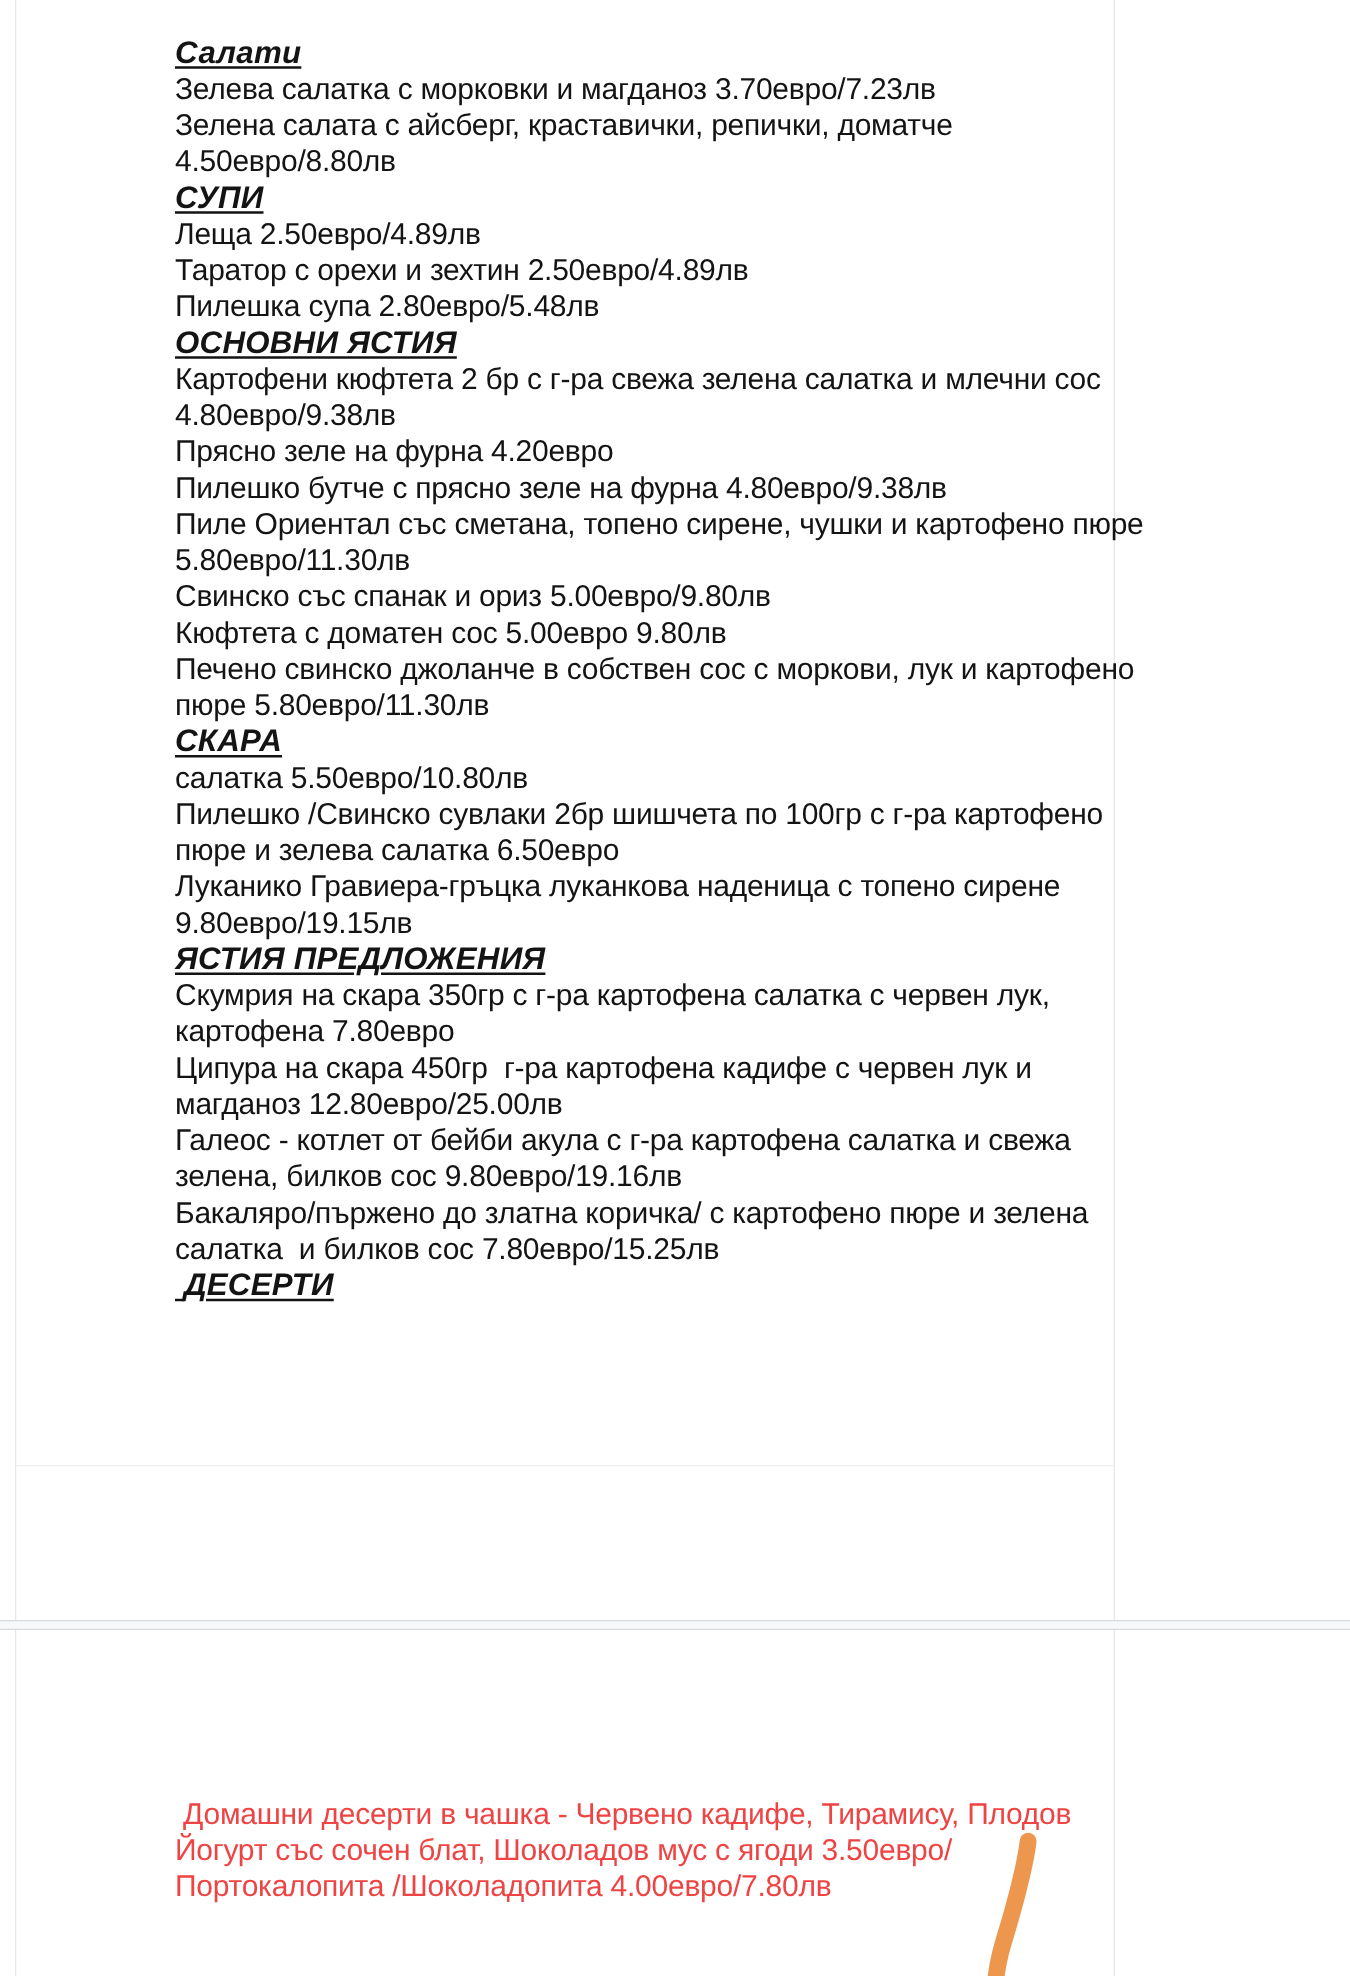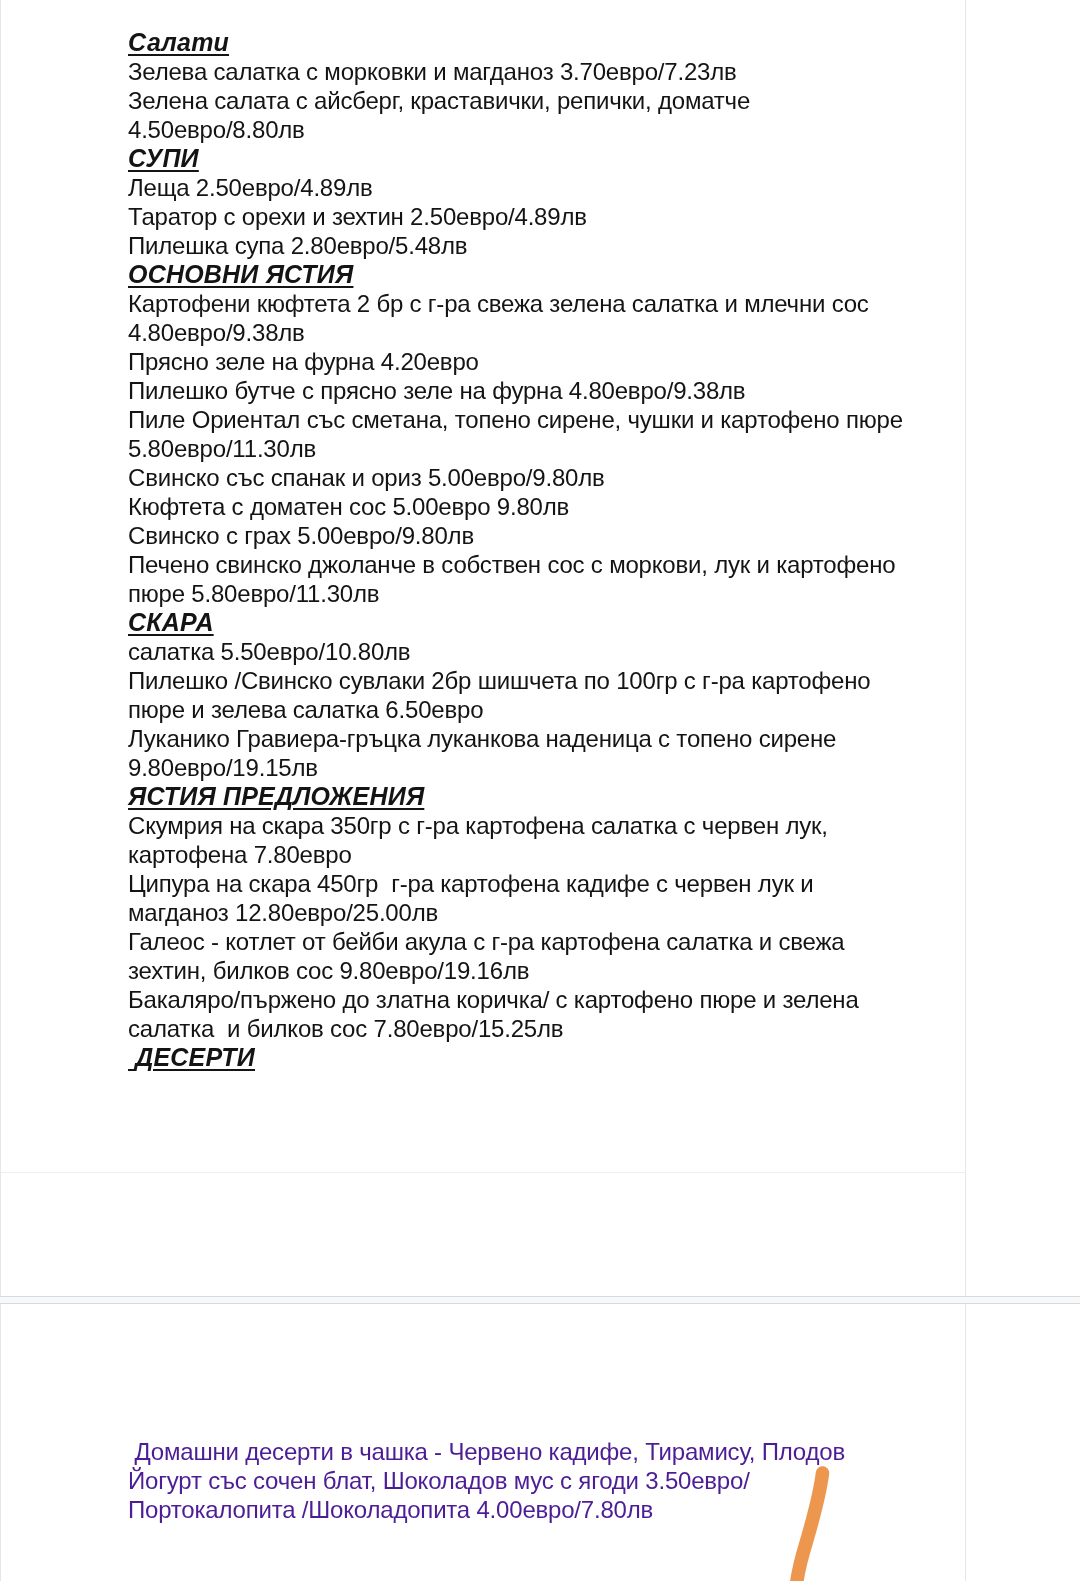--- a/index.html
+++ b/index.html
@@ -6,22 +6,22 @@
     margin: 0;
     padding: 0;
     width: 1080px;
     height: 1581px;
     overflow: hidden;
     background: #ffffff;
     font-family: "Liberation Sans", sans-serif;
   }
   .page {
     position: absolute;
-    left: 0;
-    width: 966px;
+    left: 12px;
+    width: 880px;
     background: #ffffff;
     border-left: 1px solid #e6e7e9;
     border-right: 1px solid #e6e7e9;
     box-sizing: border-box;
   }
   #page1 { top: 0; height: 1296px; }
   #page2 { top: 1304px; height: 277px; }
   #page-gap {
     position: absolute;
     left: 0;
@@ -61,21 +61,21 @@
     text-decoration: underline;
     text-decoration-thickness: 2px;
     text-underline-offset: 3px;
     letter-spacing: 0.2px;
   }
   #dessert-text {
     position: absolute;
     left: 127px;
     top: 133px;
     width: 880px;
-    color: #4c1d95;
+    color: #ef4444;
     font-size: 24px;
     line-height: 29px;
     letter-spacing: -0.2px;
   }
   #annotation-overlay {
     position: absolute;
     left: 0;
     top: 0;
     width: 1080px;
     height: 1581px;
@@ -116,21 +116,20 @@
       <div class="mline item">Пилешко бутче с прясно зеле на фурна 4.80евро/9.38лв</div>
 
       <div class="mline item">Пиле Ориентал със сметана, топено сирене, чушки и картофено пюре</div>
 
       <div class="mline item">5.80евро/11.30лв</div>
 
       <div class="mline item">Свинско със спанак и ориз 5.00евро/9.80лв</div>
 
       <div class="mline item">Кюфтета с доматен сос 5.00евро 9.80лв</div>
 
-      <div class="mline item">Свинско с грах 5.00евро/9.80лв</div>
 
       <div class="mline item">Печено свинско джоланче в собствен сос с моркови, лук и картофено</div>
 
       <div class="mline item">пюре 5.80евро/11.30лв</div>
 
 
       <div class="mline heading">СКАРА</div>
 
 
       <div class="mline item">салатка 5.50евро/10.80лв</div>
@@ -149,21 +148,21 @@
       <div class="mline item">Скумрия на скара 350гр с г-ра картофена салатка с червен лук,</div>
 
       <div class="mline item">картофена 7.80евро</div>
 
       <div class="mline item">Ципура на скара 450гр  г-ра картофена кадифе с червен лук и</div>
 
       <div class="mline item">магданоз 12.80евро/25.00лв</div>
 
       <div class="mline item">Галеос - котлет от бейби акула с г-ра картофена салатка и свежа</div>
 
-      <div class="mline item">зехтин, билков сос 9.80евро/19.16лв</div>
+      <div class="mline item">зелена, билков сос 9.80евро/19.16лв</div>
 
       <div class="mline item">Бакаляро/пържено до златна коричка/ с картофено пюре и зелена</div>
 
       <div class="mline item">салатка  и билков сос 7.80евро/15.25лв</div>
 
       <div class="mline heading"> ДЕСЕРТИ</div>
     </div>
 </div>
 
 <div id="page-gap"></div>

